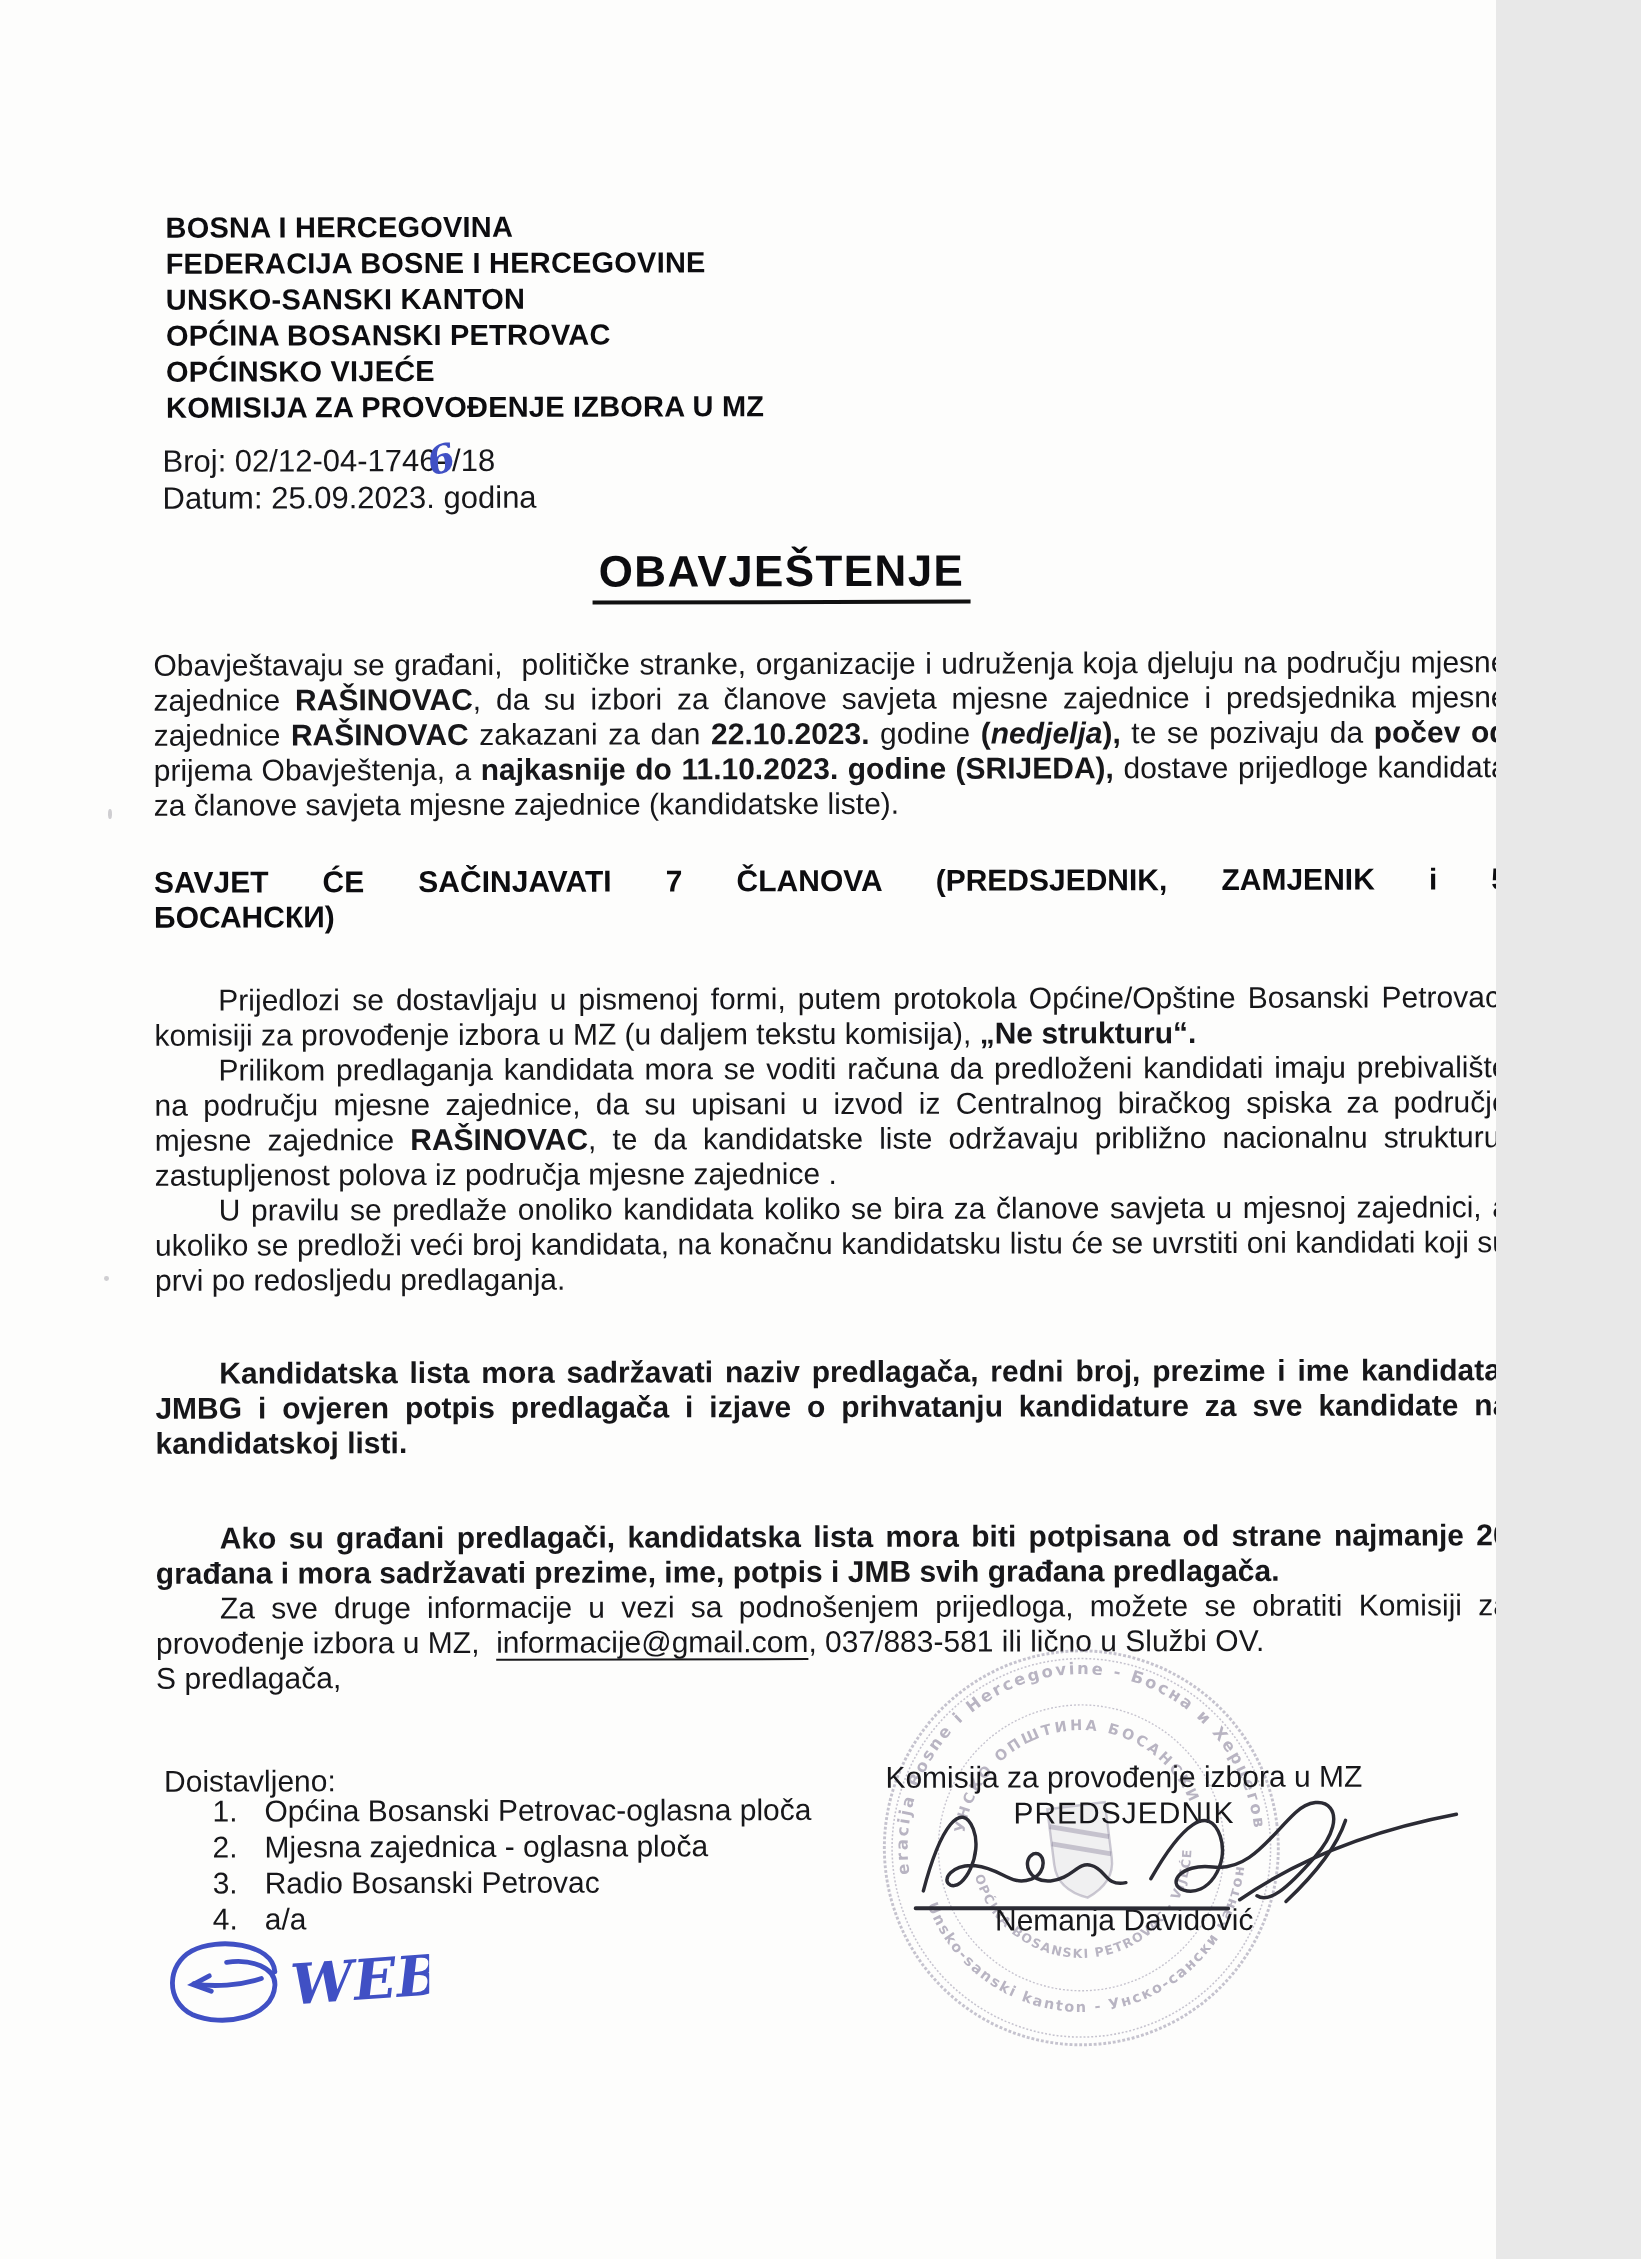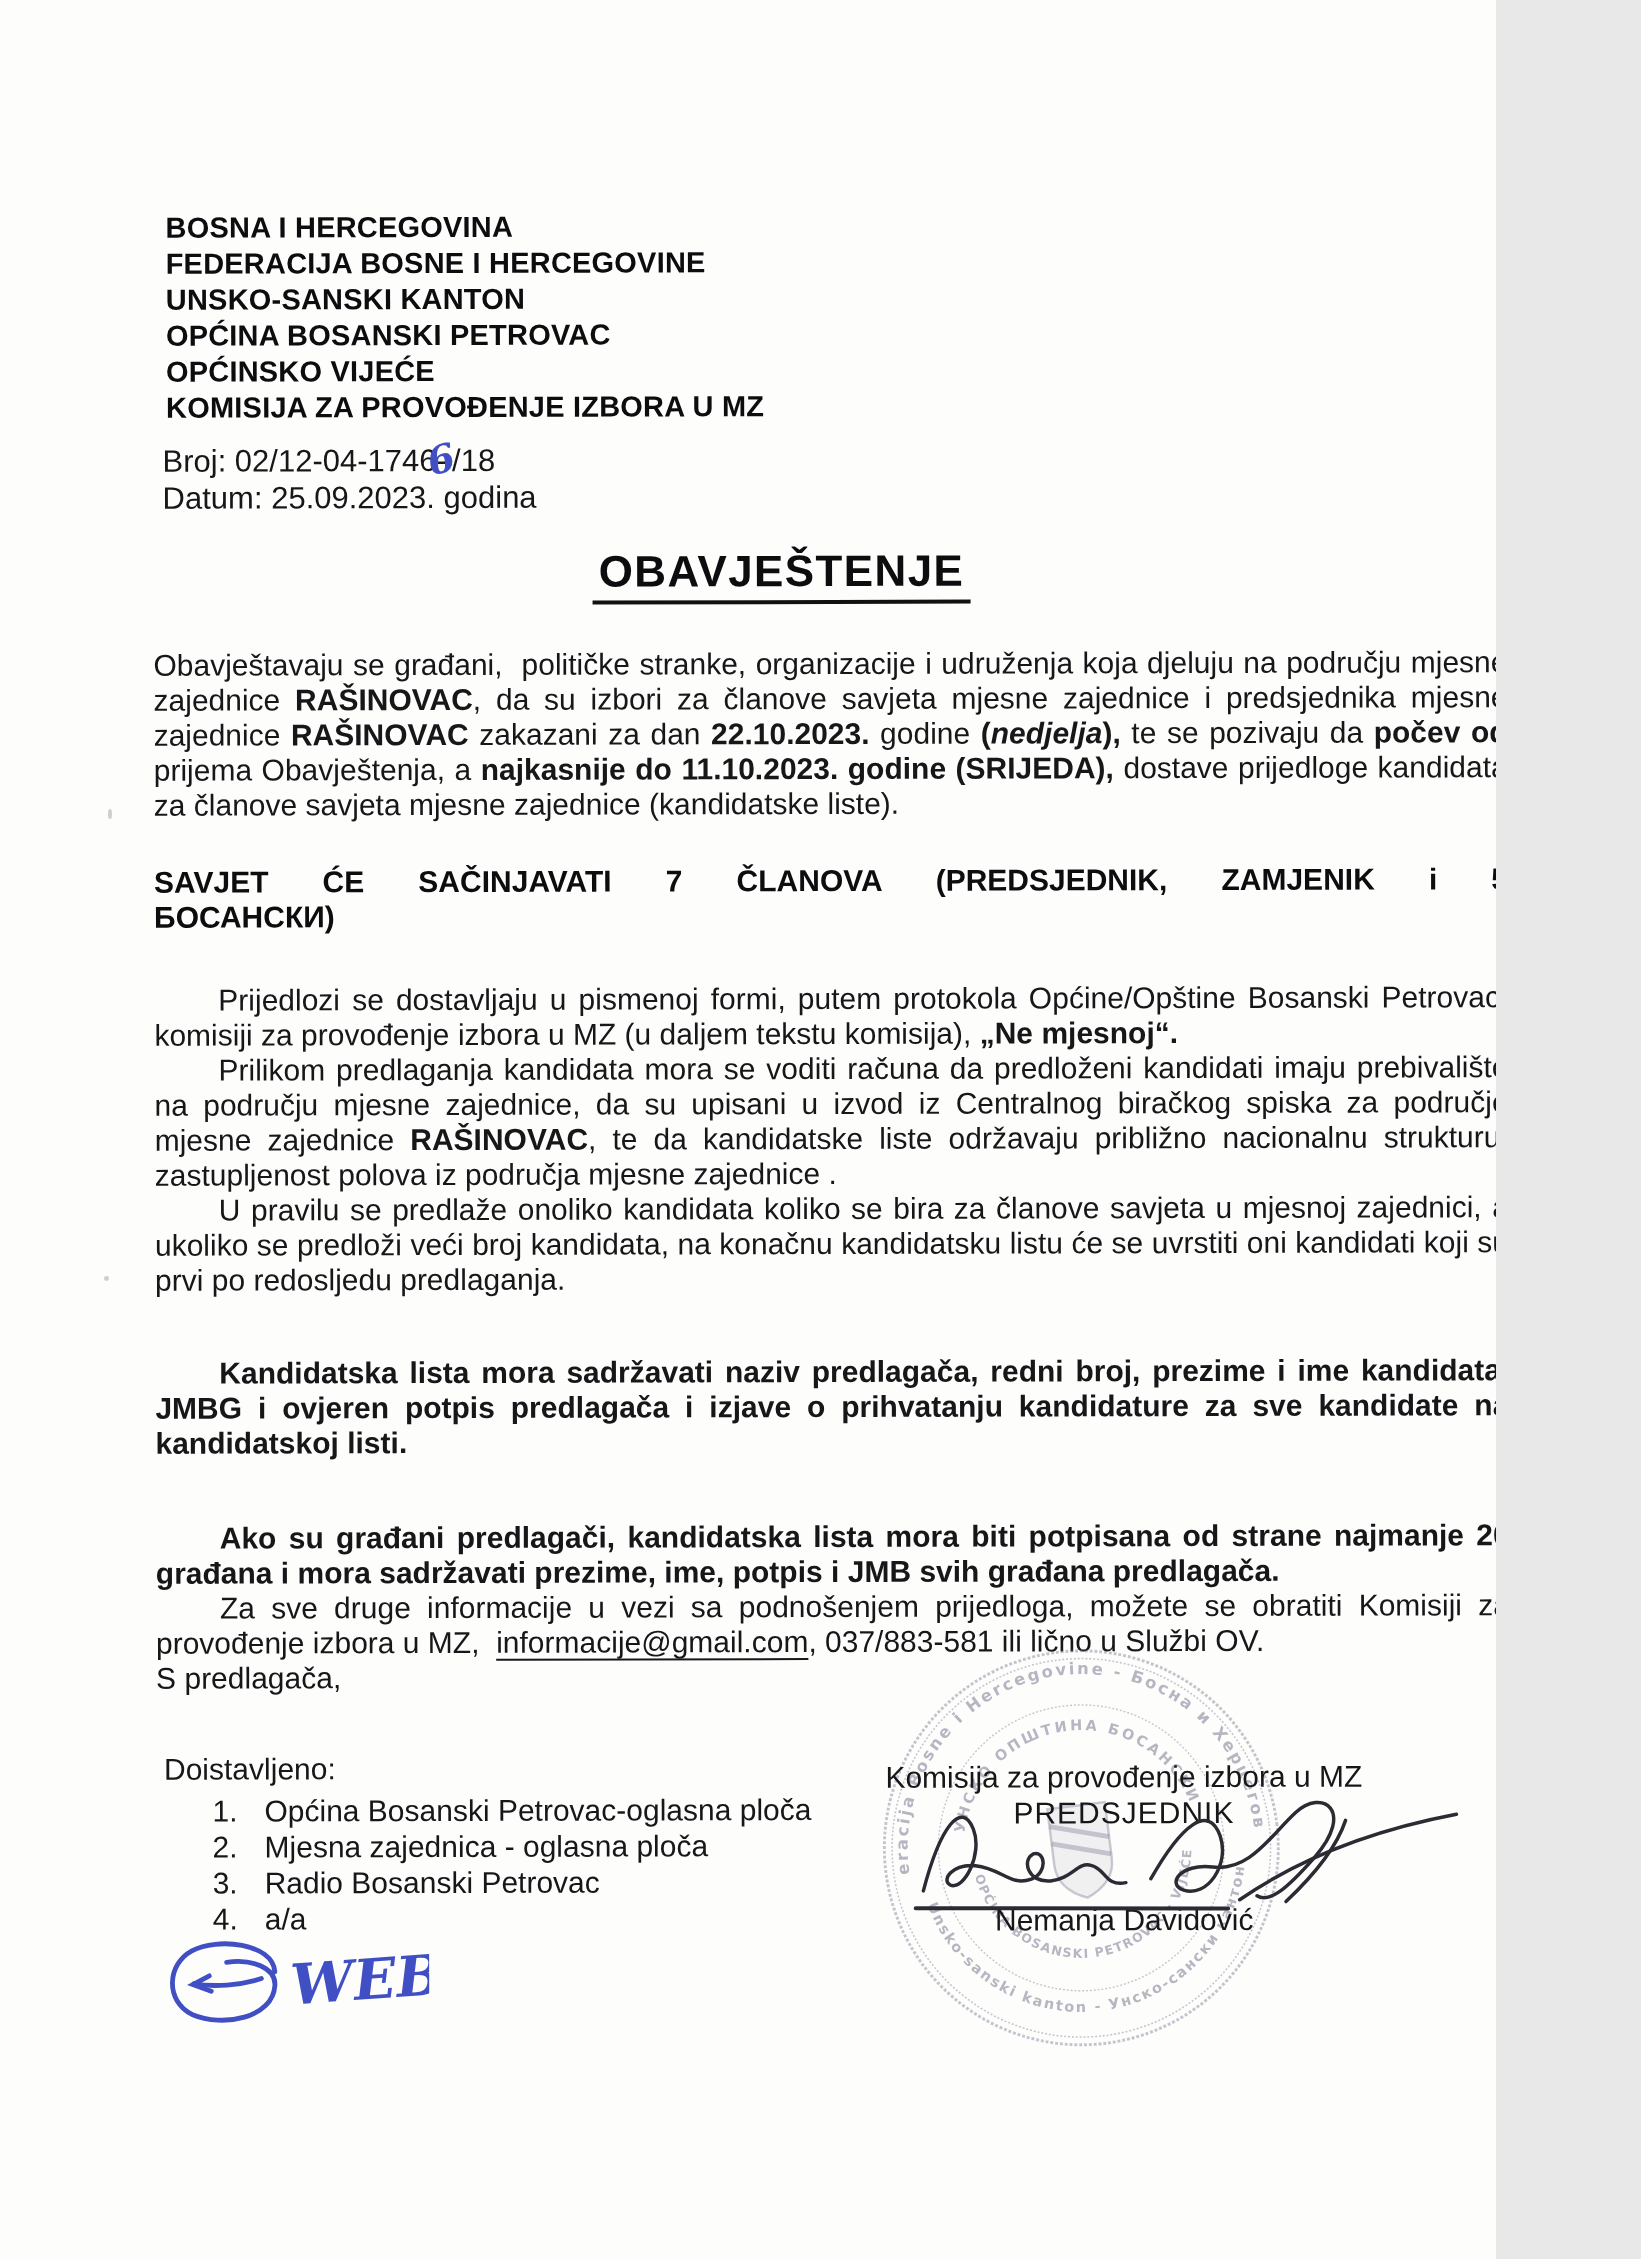--- a/index.html
+++ b/index.html
@@ -41,21 +41,21 @@
   .u{text-decoration:underline;text-decoration-thickness:2.4px;text-underline-offset:5.8px;}
   .p-first{margin-top:42px;}
   .heading{margin-top:42px;font-weight:bold;color:#0d0d10;}
   .hline1{text-align:justify;text-align-last:justify;}
   .p-prijedlozi{margin-top:48px;}
   .p-kandidatska{margin-top:58px;font-weight:bold;}
   .p-ako{margin-top:60px;font-weight:bold;}
   .signoff{margin:0;text-align:left;}
   
   .footer{position:relative;height:396px;font-size:30px;}
-  .dostavljeno-label{position:absolute;left:7.7px;top:56px;}
+  .dostavljeno-label{position:absolute;left:7.7px;top:68px;}
   .dostavljeno-list{position:absolute;left:56px;top:98px;line-height:36px;}
   .dl-row{white-space:nowrap;}
   .dl-num{display:inline-block;width:52px;}
   .web-mark{position:absolute;left:1.9px;top:230px;width:270px;height:111px;}
   .sig-block{position:absolute;left:697px;top:0;width:541px;text-align:center;z-index:3;}
   .sig-org{position:absolute;left:0;top:66px;width:541px;}
   .sig-role{position:absolute;left:0;top:102px;width:541px;letter-spacing:1px;}
   .sig-name{position:absolute;left:0;top:209px;width:541px;}
   .sig-scrawl{position:absolute;left:745px;top:93px;width:579px;height:135px;z-index:4;}
   .stamp{position:absolute;left:714px;top:-60px;width:421px;height:429px;z-index:1;opacity:.85;transform:rotate(-7deg);}
@@ -92,21 +92,21 @@
     </div>
 
     <div class="bodycol">
       <p class="para p-first"><span>Obavještavaju se građani,&nbsp; političke stranke, organizacije i udruženja koja djeluju na području mjesne zajednice </span><span class="b">RAŠINOVAC</span><span>, da su izbori za članove savjeta mjesne zajednice i predsjednika mjesne zajednice </span><span class="b">RAŠINOVAC</span><span> zakazani za dan </span><span class="b">22.10.2023.</span><span> godine </span><span class="b">(</span><span class="b i">nedjelja</span><span class="b">),</span><span> te se pozivaju da </span><span class="b">počev od</span><span> prijema Obavještenja, a </span><span class="b">najkasnije do 11.10.2023. godine (SRIJEDA),</span><span> dostave prijedloge kandidata za članove savjeta mjesne zajednice (kandidatske liste).</span></p>
 
       <div class="heading">
         <div class="hline1"><span class="b">SAVJET ĆE SAČINJAVATI 7 ČLANOVA (PREDSJEDNIK, ZAMJENIK i 5</span></div>
         <div><span class="b">БОСАНСКИ)</span></div>
       </div>
 
-      <p class="para indent p-prijedlozi"><span>Prijedlozi se dostavljaju u pismenoj formi, putem protokola Općine/Opštine Bosanski Petrovac, komisiji za provođenje izbora u MZ (u daljem tekstu komisija), </span><span class="b">„Ne mjesnoj“.</span></p>
+      <p class="para indent p-prijedlozi"><span>Prijedlozi se dostavljaju u pismenoj formi, putem protokola Općine/Opštine Bosanski Petrovac, komisiji za provođenje izbora u MZ (u daljem tekstu komisija), </span><span class="b">„Ne strukturu“.</span></p>
       <p class="para indent"><span>Prilikom predlaganja kandidata mora se voditi računa da predloženi kandidati imaju prebivalište na području mjesne zajednice, da su upisani u izvod iz Centralnog biračkog spiska za područje mjesne zajednice </span><span class="b">RAŠINOVAC</span><span>, te da kandidatske liste održavaju približno nacionalnu strukturu, zastupljenost polova iz područja mjesne zajednice .</span></p>
       <p class="para indent"><span>U pravilu se predlaže onoliko kandidata koliko se bira za članove savjeta u mjesnoj zajednici, a ukoliko se predloži veći broj kandidata, na konačnu kandidatsku listu će se uvrstiti oni kandidati koji su prvi po redosljedu predlaganja.</span></p>
       <p class="para indent p-kandidatska"><span class="b">Kandidatska lista mora sadržavati naziv predlagača, redni broj, prezime i ime kandidata, JMBG i ovjeren potpis predlagača i izjave o prihvatanju kandidature za sve kandidate na kandidatskoj listi.</span></p>
       <p class="para indent p-ako"><span class="b">Ako su građani predlagači, kandidatska lista mora biti potpisana od strane najmanje 20 građana i mora sadržavati prezime, ime, potpis i JMB svih građana predlagača.</span></p>
       <p class="para indent"><span>Za sve druge informacije u vezi sa podnošenjem prijedloga, možete se obratiti Komisiji za provođenje izbora u MZ,&nbsp; </span><span class="u">informacije@gmail.com</span><span>, 037/883-581 ili lično u Službi OV.</span></p>
       <p class="para signoff"><span>S predlagača,</span></p>
 
       <div class="footer">
 
         <svg class="stamp" viewBox="0 0 436 444" style="font-size:31px">

